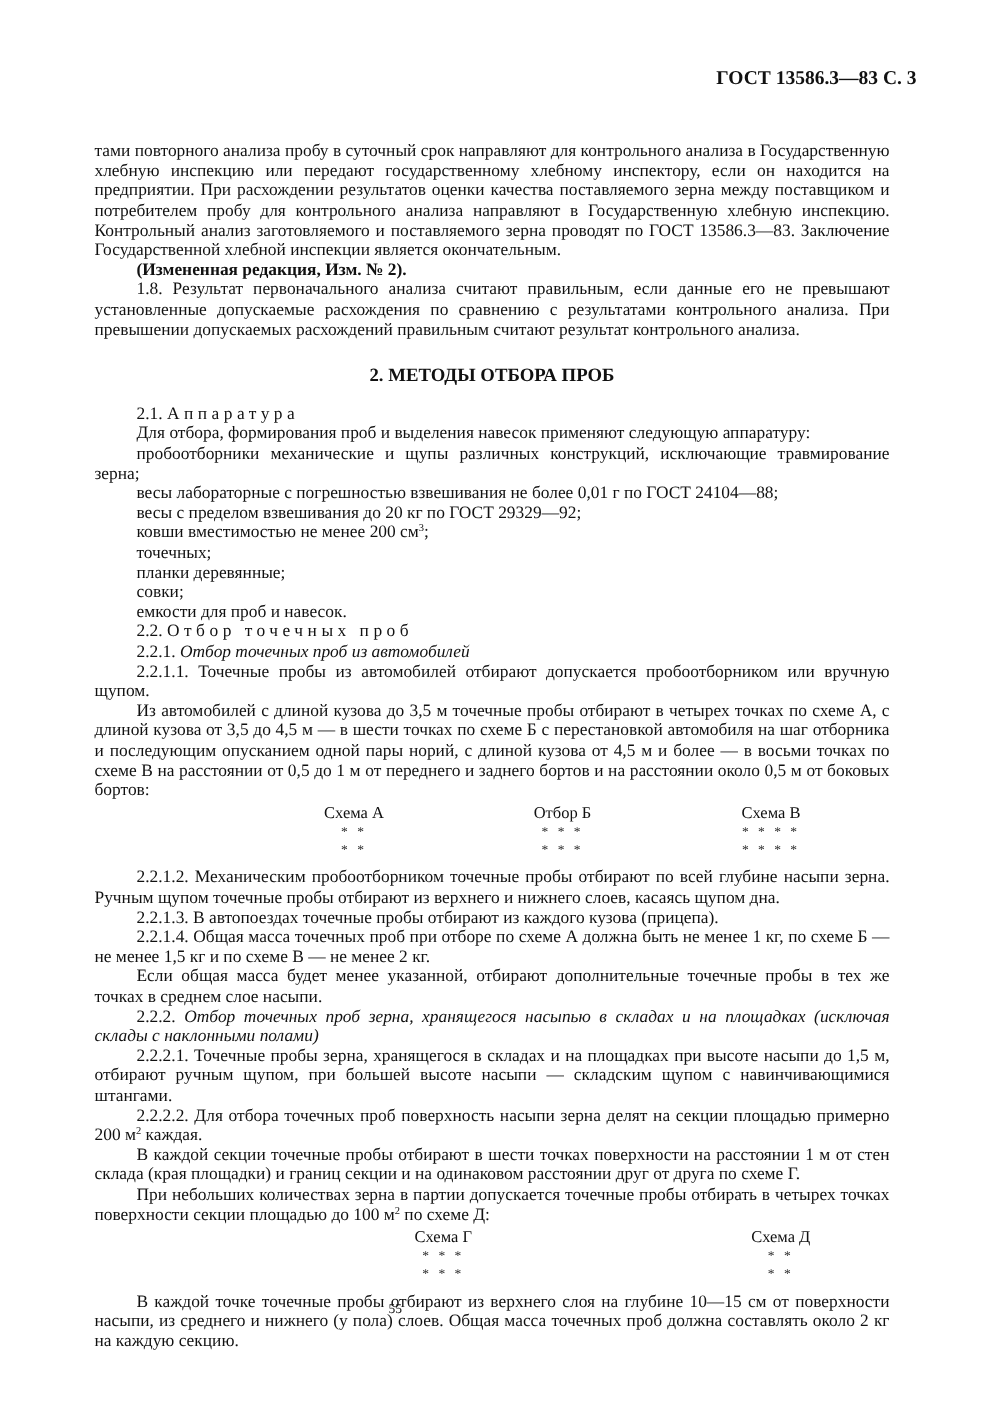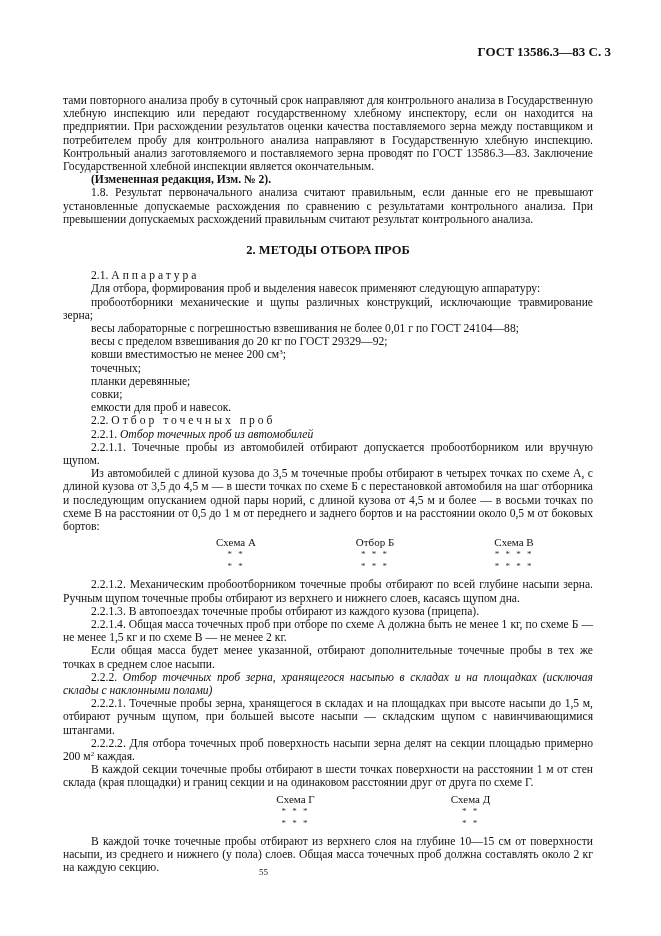--- a/index.html
+++ b/index.html
@@ -12,21 +12,21 @@
   p.list { text-indent: 28px; }
   .bold { font-weight: bold; font-family: Liberation Serif, serif; }
   .it { font-style: italic; }
   .sp { letter-spacing: 3px; }
   h2 { margin: 18px 0 12px 0; font-size: 12.5px; font-weight: bold; text-align: center; }
   .schemes { display: flex; margin: 3px 0 6px 0; }
   .scheme { text-align: center; font-size: 11px; line-height: 12px; }
   .scheme .stars { font-size: 9px; letter-spacing: 2px; color: #333; }
   .schemes.abv { padding-left: 118px; gap: 29px; }
   .schemes.abv .scheme { width: 110px; }
-  .schemes.gd { padding-left: 160px; }
+  .schemes.gd { padding-left: 160px; justify-content: space-between; }
   .schemes.gd .scheme { width: 145px; }
   .schemes.gd .scheme + .scheme { margin-left: 30px; }
   .pagenum { position: absolute; top: 867px; left: 0; width: 527px; text-align: center; font-size: 9px; }
   sup { font-size: 7px; vertical-align: top; position: relative; top: -2px; }
 </style>
 </head>
 <body>
 
 <div class="header">ГОСТ 13586.3—83 С. 3</div>
 
@@ -85,20 +85,21 @@
   <p>2.2.1.4. Общая масса точечных проб при отборе по схеме А должна быть не менее 1 кг, по схеме Б — не менее 1,5 кг и по схеме В — не менее 2 кг.</p>
   <p>Если общая масса будет менее указанной, отбирают дополнительные точечные пробы в тех же точках в среднем слое насыпи.</p>
 
   <p>
     <span>2.2.2.</span>
     <span class="it">Отбор точечных проб зерна, хранящегося насыпью в складах и на площадках (исключая склады с наклонными полами)</span>
   </p>
   <p>2.2.2.1. Точечные пробы зерна, хранящегося в складах и на площадках при высоте насыпи до 1,5 м, отбирают ручным щупом, при большей высоте насыпи — складским щупом с навинчивающимися штангами.</p>
   <p><span>2.2.2.2. Для отбора точечных проб поверхность насыпи зерна делят на секции площадью примерно 200 м</span><sup>2</sup><span> каждая.</span></p>
   <p>В каждой секции точечные пробы отбирают в шести точках поверхности на расстоянии 1 м от стен склада (края площадки) и границ секции и на одинаковом расстоянии друг от друга по схеме Г.</p>
+  <p><span>При небольших количествах зерна в партии допускается точечные пробы отбирать в четырех точках поверхности секции площадью до 100 м</span><sup>2</sup><span> по схеме Д:</span></p>
 
   <div class="schemes gd">
     <div class="scheme">
       <div>Схема Г</div>
       <div class="stars">* * *</div>
       <div class="stars">* * *</div>
     </div>
     <div class="scheme">
       <div>Схема Д</div>
       <div class="stars">* *</div>

